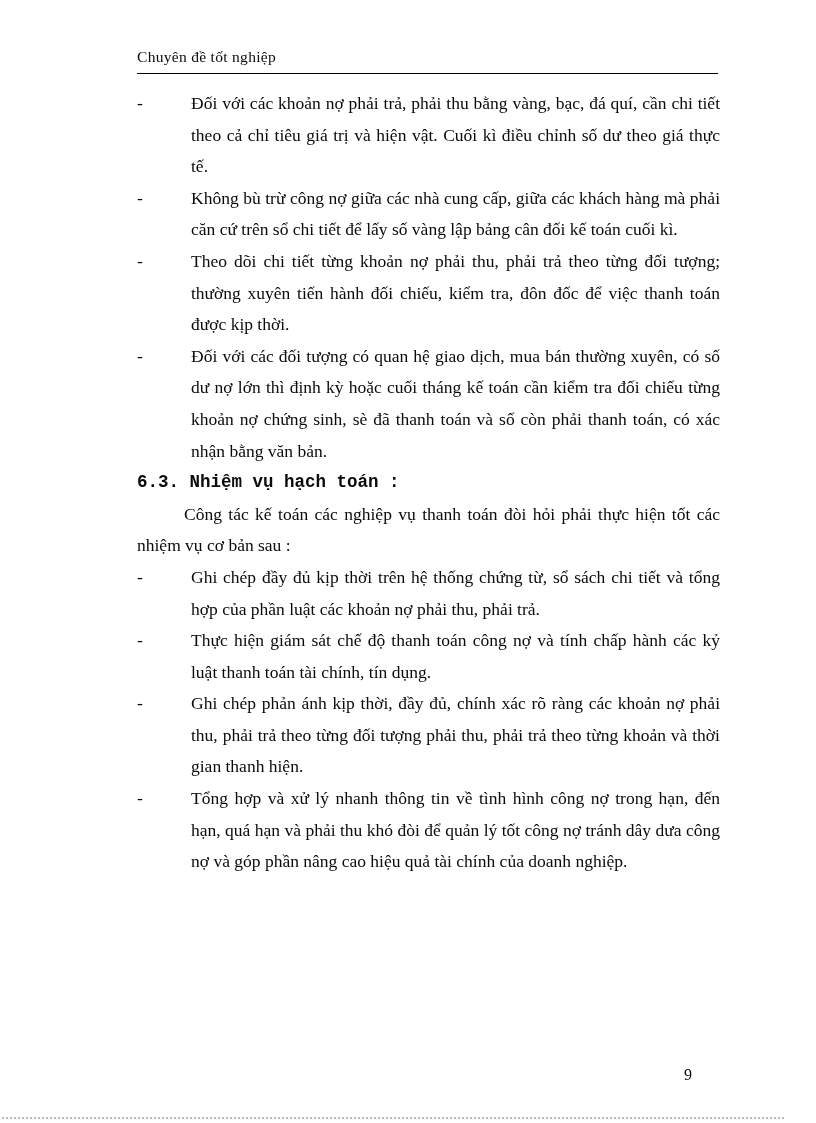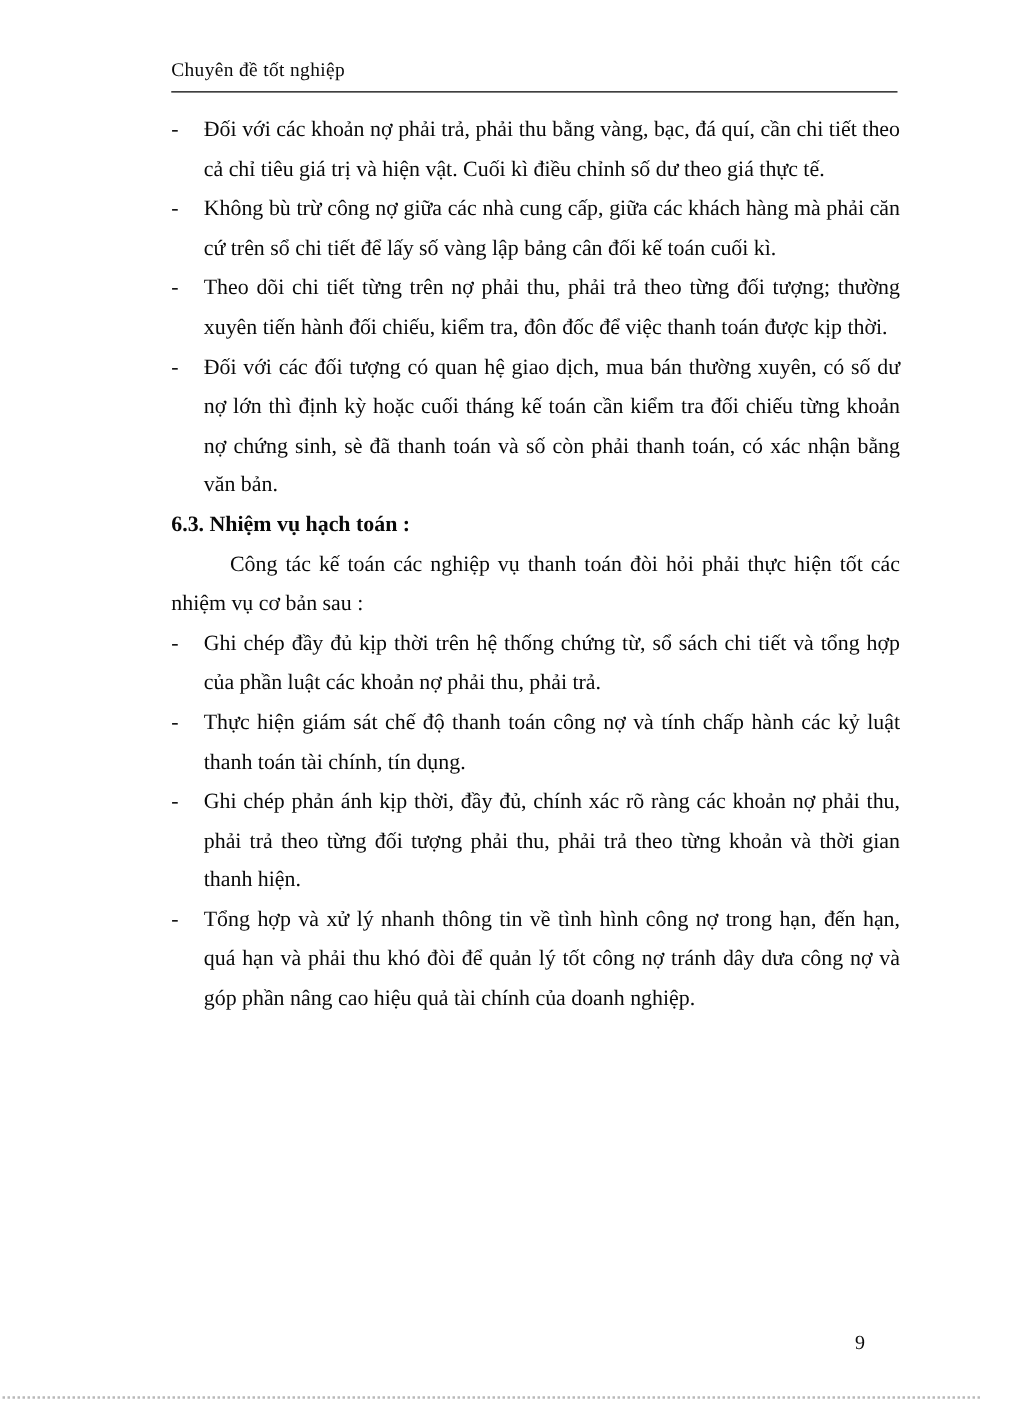--- a/index.html
+++ b/index.html
@@ -41,24 +41,26 @@
     align-items: flex-start;
   }
   .dash {
     flex: 0 0 26px;
     width: 26px;
   }
   .btext {
     flex: 1;
     text-align: justify;
     text-justify: inter-word;
+    margin-left: 28px;
   }
   .heading {
     font-weight: bold;
     margin: 0;
+    font-family: Liberation Mono, monospace;
   }
   .intro {
     margin: 0;
     text-indent: 47px;
     text-align: justify;
   }
   .page-number {
     position: absolute;
     right: 94px;
     top: 1066px;
@@ -88,21 +90,21 @@
       <li>
         <span class="dash">-</span>
         <span class="btext">Đối với các khoản nợ phải trả, phải thu bằng vàng, bạc, đá quí, cần chi tiết theo cả chỉ tiêu giá trị và hiện vật. Cuối kì điều chỉnh số dư theo giá thực tế.</span>
       </li>
       <li>
         <span class="dash">-</span>
         <span class="btext">Không bù trừ công nợ giữa các nhà cung cấp, giữa các khách hàng mà phải căn cứ trên sổ chi tiết để lấy số vàng lập bảng cân đối kế toán cuối kì.</span>
       </li>
       <li>
         <span class="dash">-</span>
-        <span class="btext">Theo dõi chi tiết từng trên nợ phải thu, phải trả theo từng đối tượng; thường xuyên tiến hành đối chiếu, kiểm tra, đôn đốc để việc thanh toán được kịp thời.</span>
+        <span class="btext">Theo dõi chi tiết từng khoản nợ phải thu, phải trả theo từng đối tượng; thường xuyên tiến hành đối chiếu, kiểm tra, đôn đốc để việc thanh toán được kịp thời.</span>
       </li>
       <li>
         <span class="dash">-</span>
         <span class="btext">Đối với các đối tượng có quan hệ giao dịch, mua bán thường xuyên, có số dư nợ lớn thì định kỳ hoặc cuối tháng kế toán cần kiểm tra đối chiếu từng khoản nợ chứng sinh, sè đã thanh toán và số còn phải thanh toán, có xác nhận bằng văn bản.</span>
       </li>
     </ul>
 
     <p class="heading">6.3. Nhiệm vụ hạch toán :</p>
 
     <p class="intro">Công tác kế toán các nghiệp vụ thanh toán đòi hỏi phải thực hiện tốt các nhiệm vụ cơ bản sau :</p>

